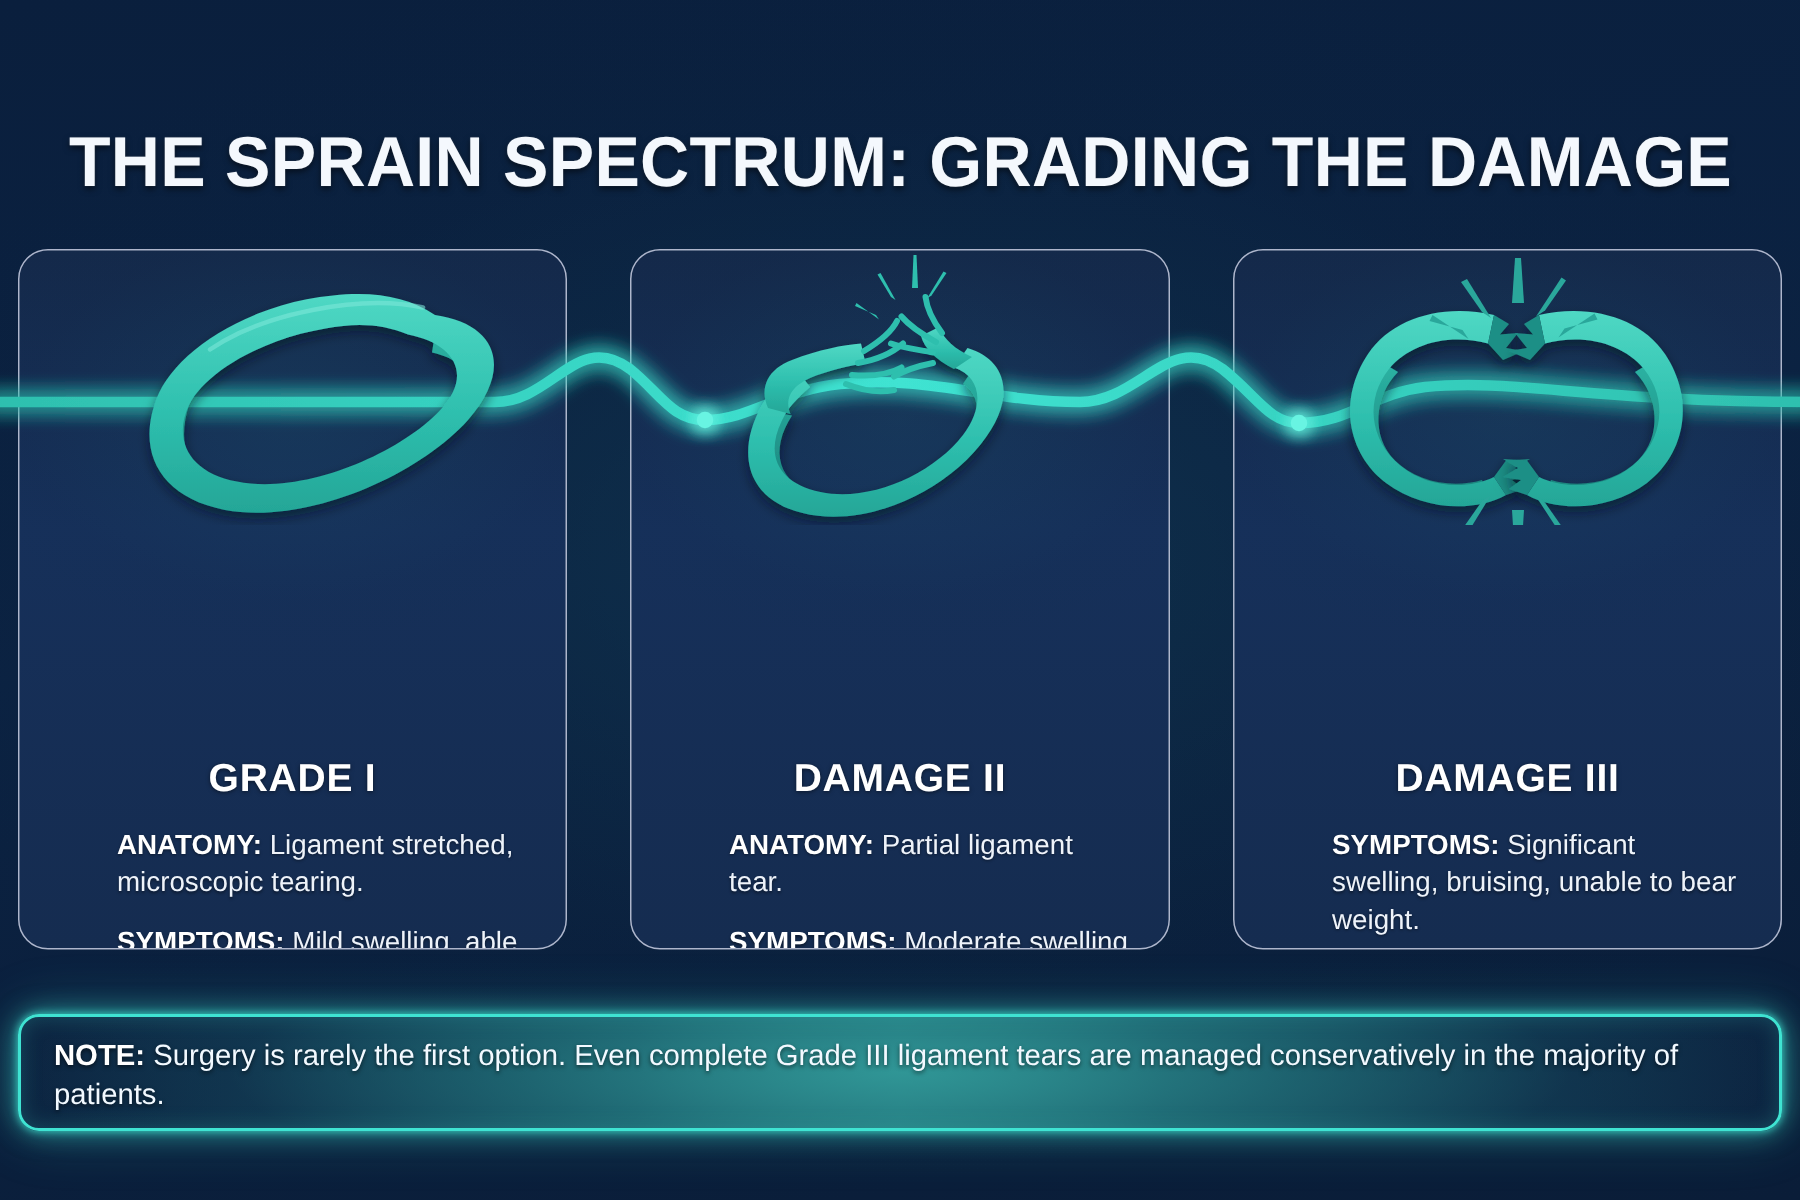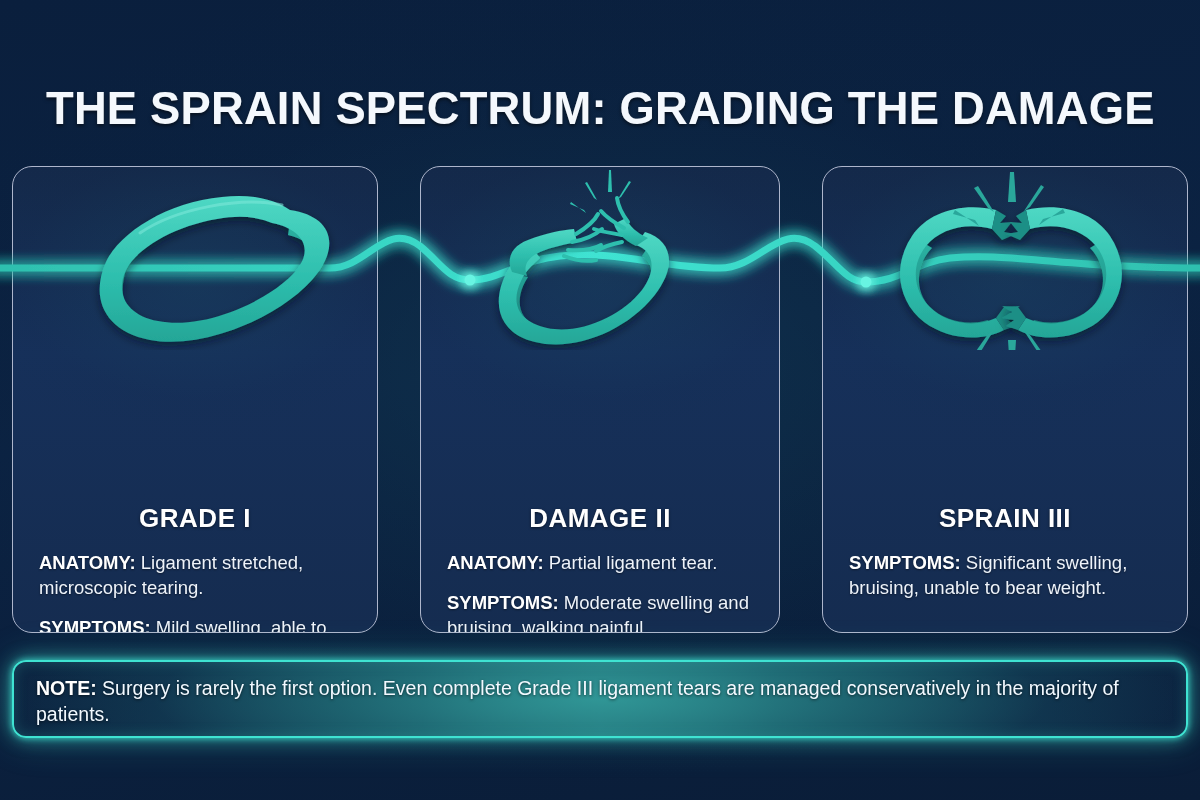--- a/index.html
+++ b/index.html
@@ -74,37 +74,38 @@
     margin-bottom: 17px;
     text-shadow: 0 1px 3px rgba(0,0,0,0.5);
   }
 
   .fact {
     font-size: 18.5px;
     line-height: 1.34;
     color: #eef3fa;
     margin-bottom: 15px;
     text-shadow: 0 1px 2px rgba(0,0,0,0.45);
+    margin-left: 39px;
   }
   .fact:last-child { margin-bottom: 0; }
   .fact .lbl { font-weight: bold; color: #ffffff; }
 
   
   #wave-layer {
     position: absolute;
     left: 0; top: 150px;
     width: 1200px; height: 200px;
     pointer-events: none;
   }
 
   
   .note {
     position: absolute;
     left: 12px;
-    top: 660px;
+    top: 676px;
     width: 1176px;
     height: 78px;
     border: 2px solid #3fe3d2;
     border-radius: 14px;
     background:
       radial-gradient(ellipse 620px 120px at 50% 50%, rgba(48,150,150,0.95) 0%, rgba(32,108,118,0.70) 42%, rgba(17,55,82,0.35) 72%, rgba(12,36,64,0.12) 100%),
       linear-gradient(90deg, #0c2340 0%, #185464 35%, #2d8e8e 50%, #185464 65%, #0c2340 100%);
     box-shadow:
       0 0 6px rgba(63,227,210,0.85),
       0 0 18px rgba(63,227,210,0.55),
@@ -156,21 +157,21 @@
       <div class="fact">
         <span class="lbl">SYMPTOMS:</span>
         <span>Moderate swelling and bruising, walking painful.</span>
       </div>
 
     </div>
   </div>
 
   <div class="card" id="card-3">
     <div class="card-body">
-      <div class="grade-title">SPRAIN III</div>
+      <div class="grade-title">DAMAGE III</div>
 
       <div class="fact">
         <span class="lbl">SYMPTOMS:</span>
         <span>Significant swelling, bruising, unable to bear weight.</span>
       </div>
 
     </div>
   </div>
 
   <svg id="wave-layer" viewBox="0 0 1200 200">

